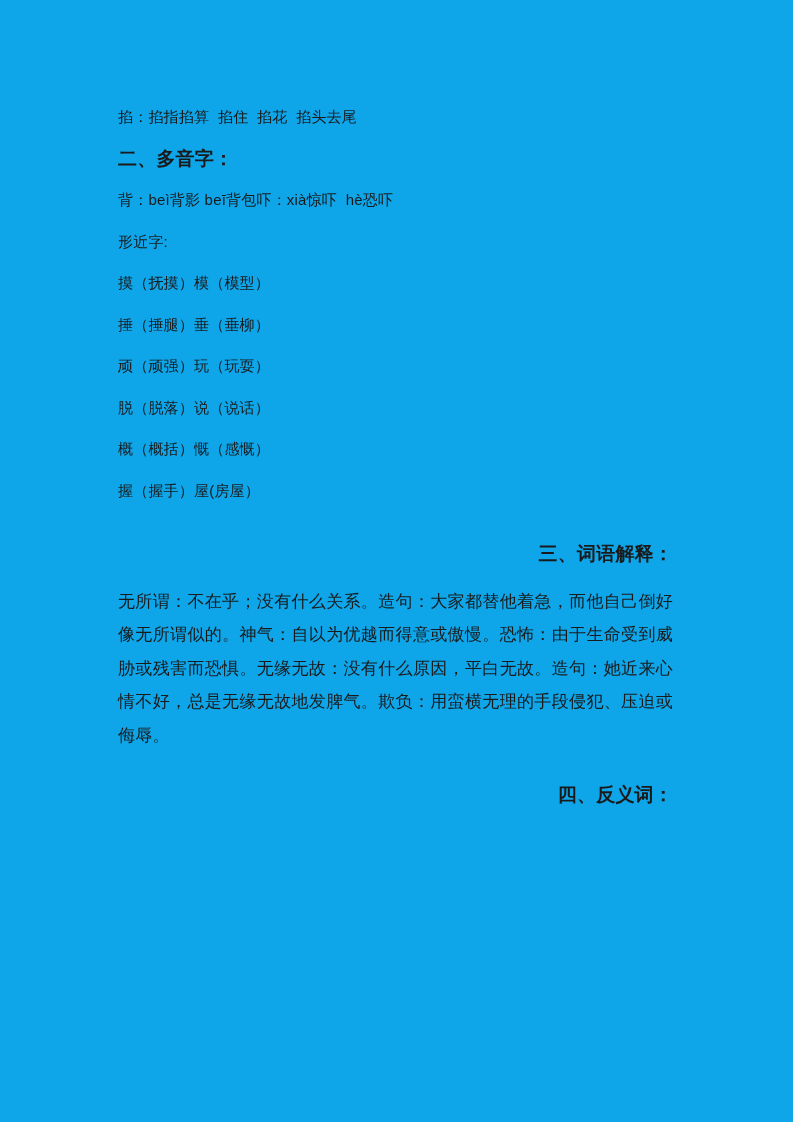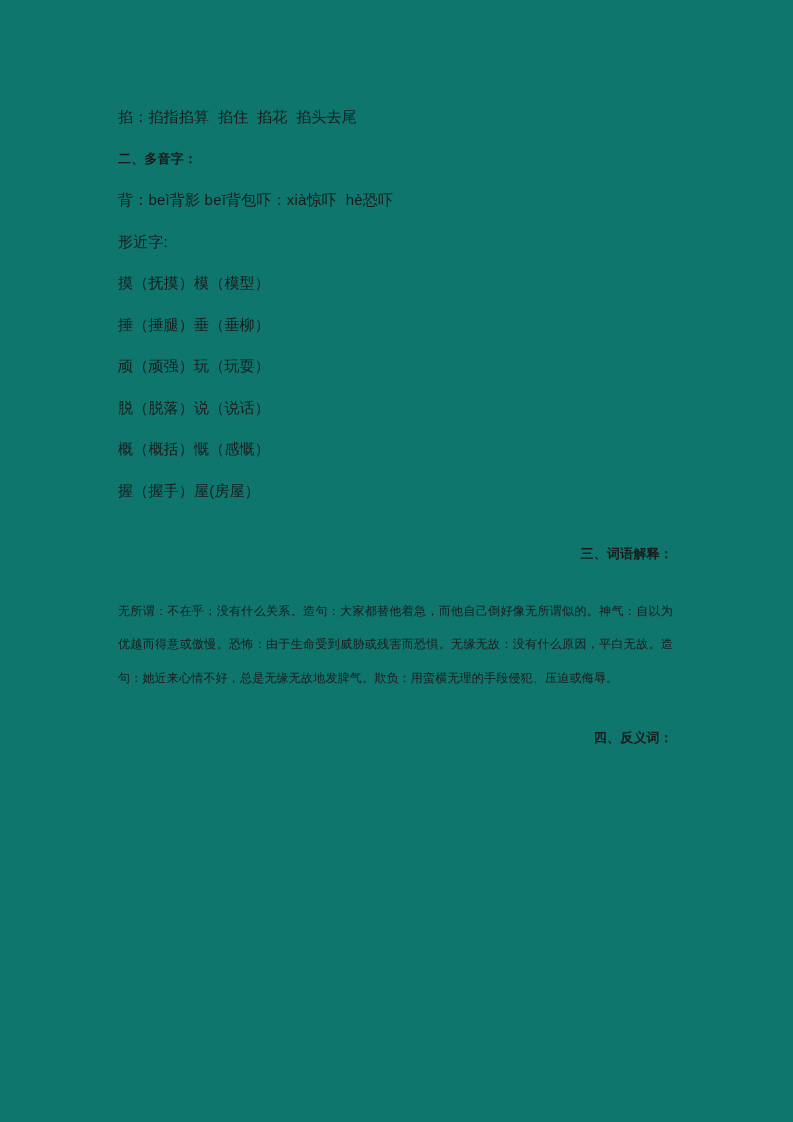--- a/index.html
+++ b/index.html
@@ -11,53 +11,53 @@
     width: 793px;
     height: 1122px;
     font-family: "Liberation Sans", "DejaVu Sans", sans-serif;
     color: #000000;
     -webkit-font-smoothing: antialiased;
   }
   .page {
     position: relative;
     width: 793px;
     height: 1122px;
-    background: #0f766e;
+    background: #0ea5e9;
     box-sizing: border-box;
     padding: 96px 120px 80px 118px;
   }
   .doc-body {
     width: 100%;
   }
   .line {
     font-size: 15px;
     line-height: 41.5px;
     color: #1a1a1a;
     letter-spacing: 0.2px;
     white-space: pre-wrap;
   }
   .heading {
-    font-size: 13px;
+    font-size: 19px;
     font-weight: bold;
     line-height: 41.5px;
     color: #1a1a1a;
     letter-spacing: 0.2px;
   }
   .gap-before-heading {
     margin-top: 22px;
     text-align: right;
   }
   .para {
-    font-size: 12px;
+    font-size: 17px;
     line-height: 33.5px;
     color: #1a1a1a;
     text-align: justify;
     text-justify: inter-ideograph;
     letter-spacing: 0.2px;
-    margin-top: 20px;
+    margin-top: 10px;
   }
 </style>
 </head>
 <body>
 
 <div class="page">
   <div class="doc-body" id="doc-body">
       <div class="line">掐：掐指掐算  掐住  掐花  掐头去尾</div>
       <div class="heading">二、多音字：</div>
       <div class="line">背：beì背影 beī背包吓：xià惊吓  hè恐吓</div>

